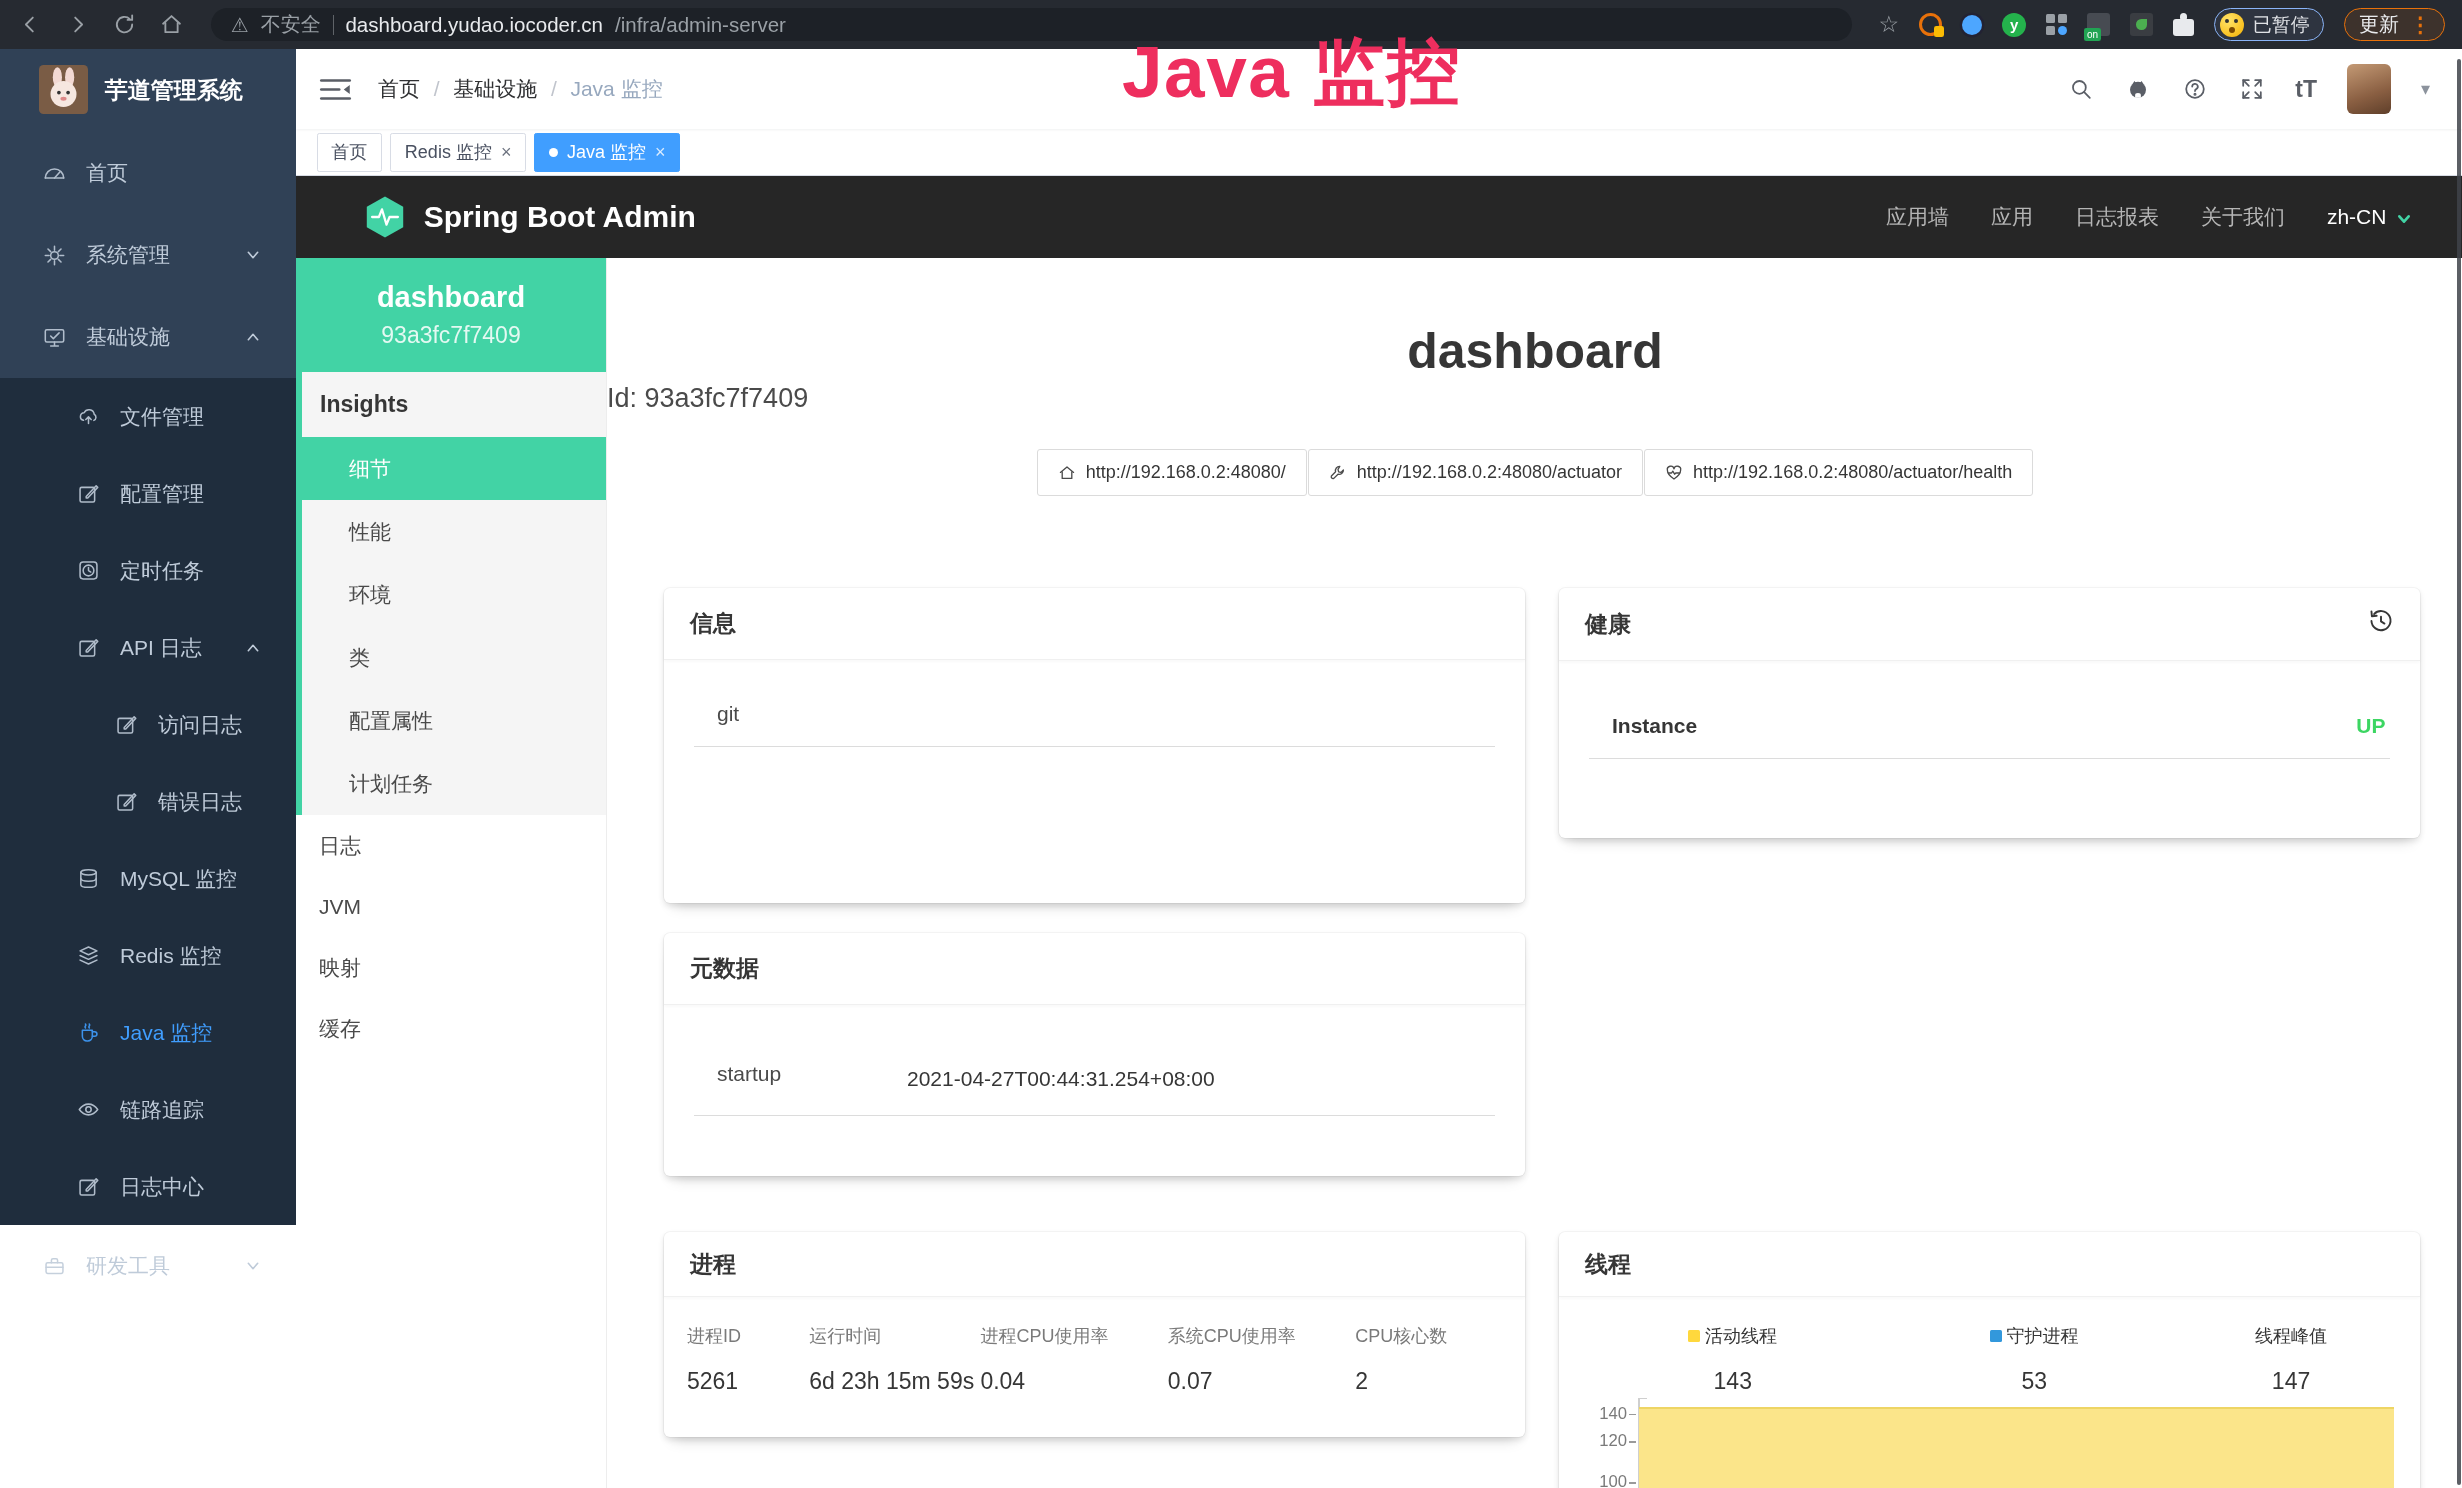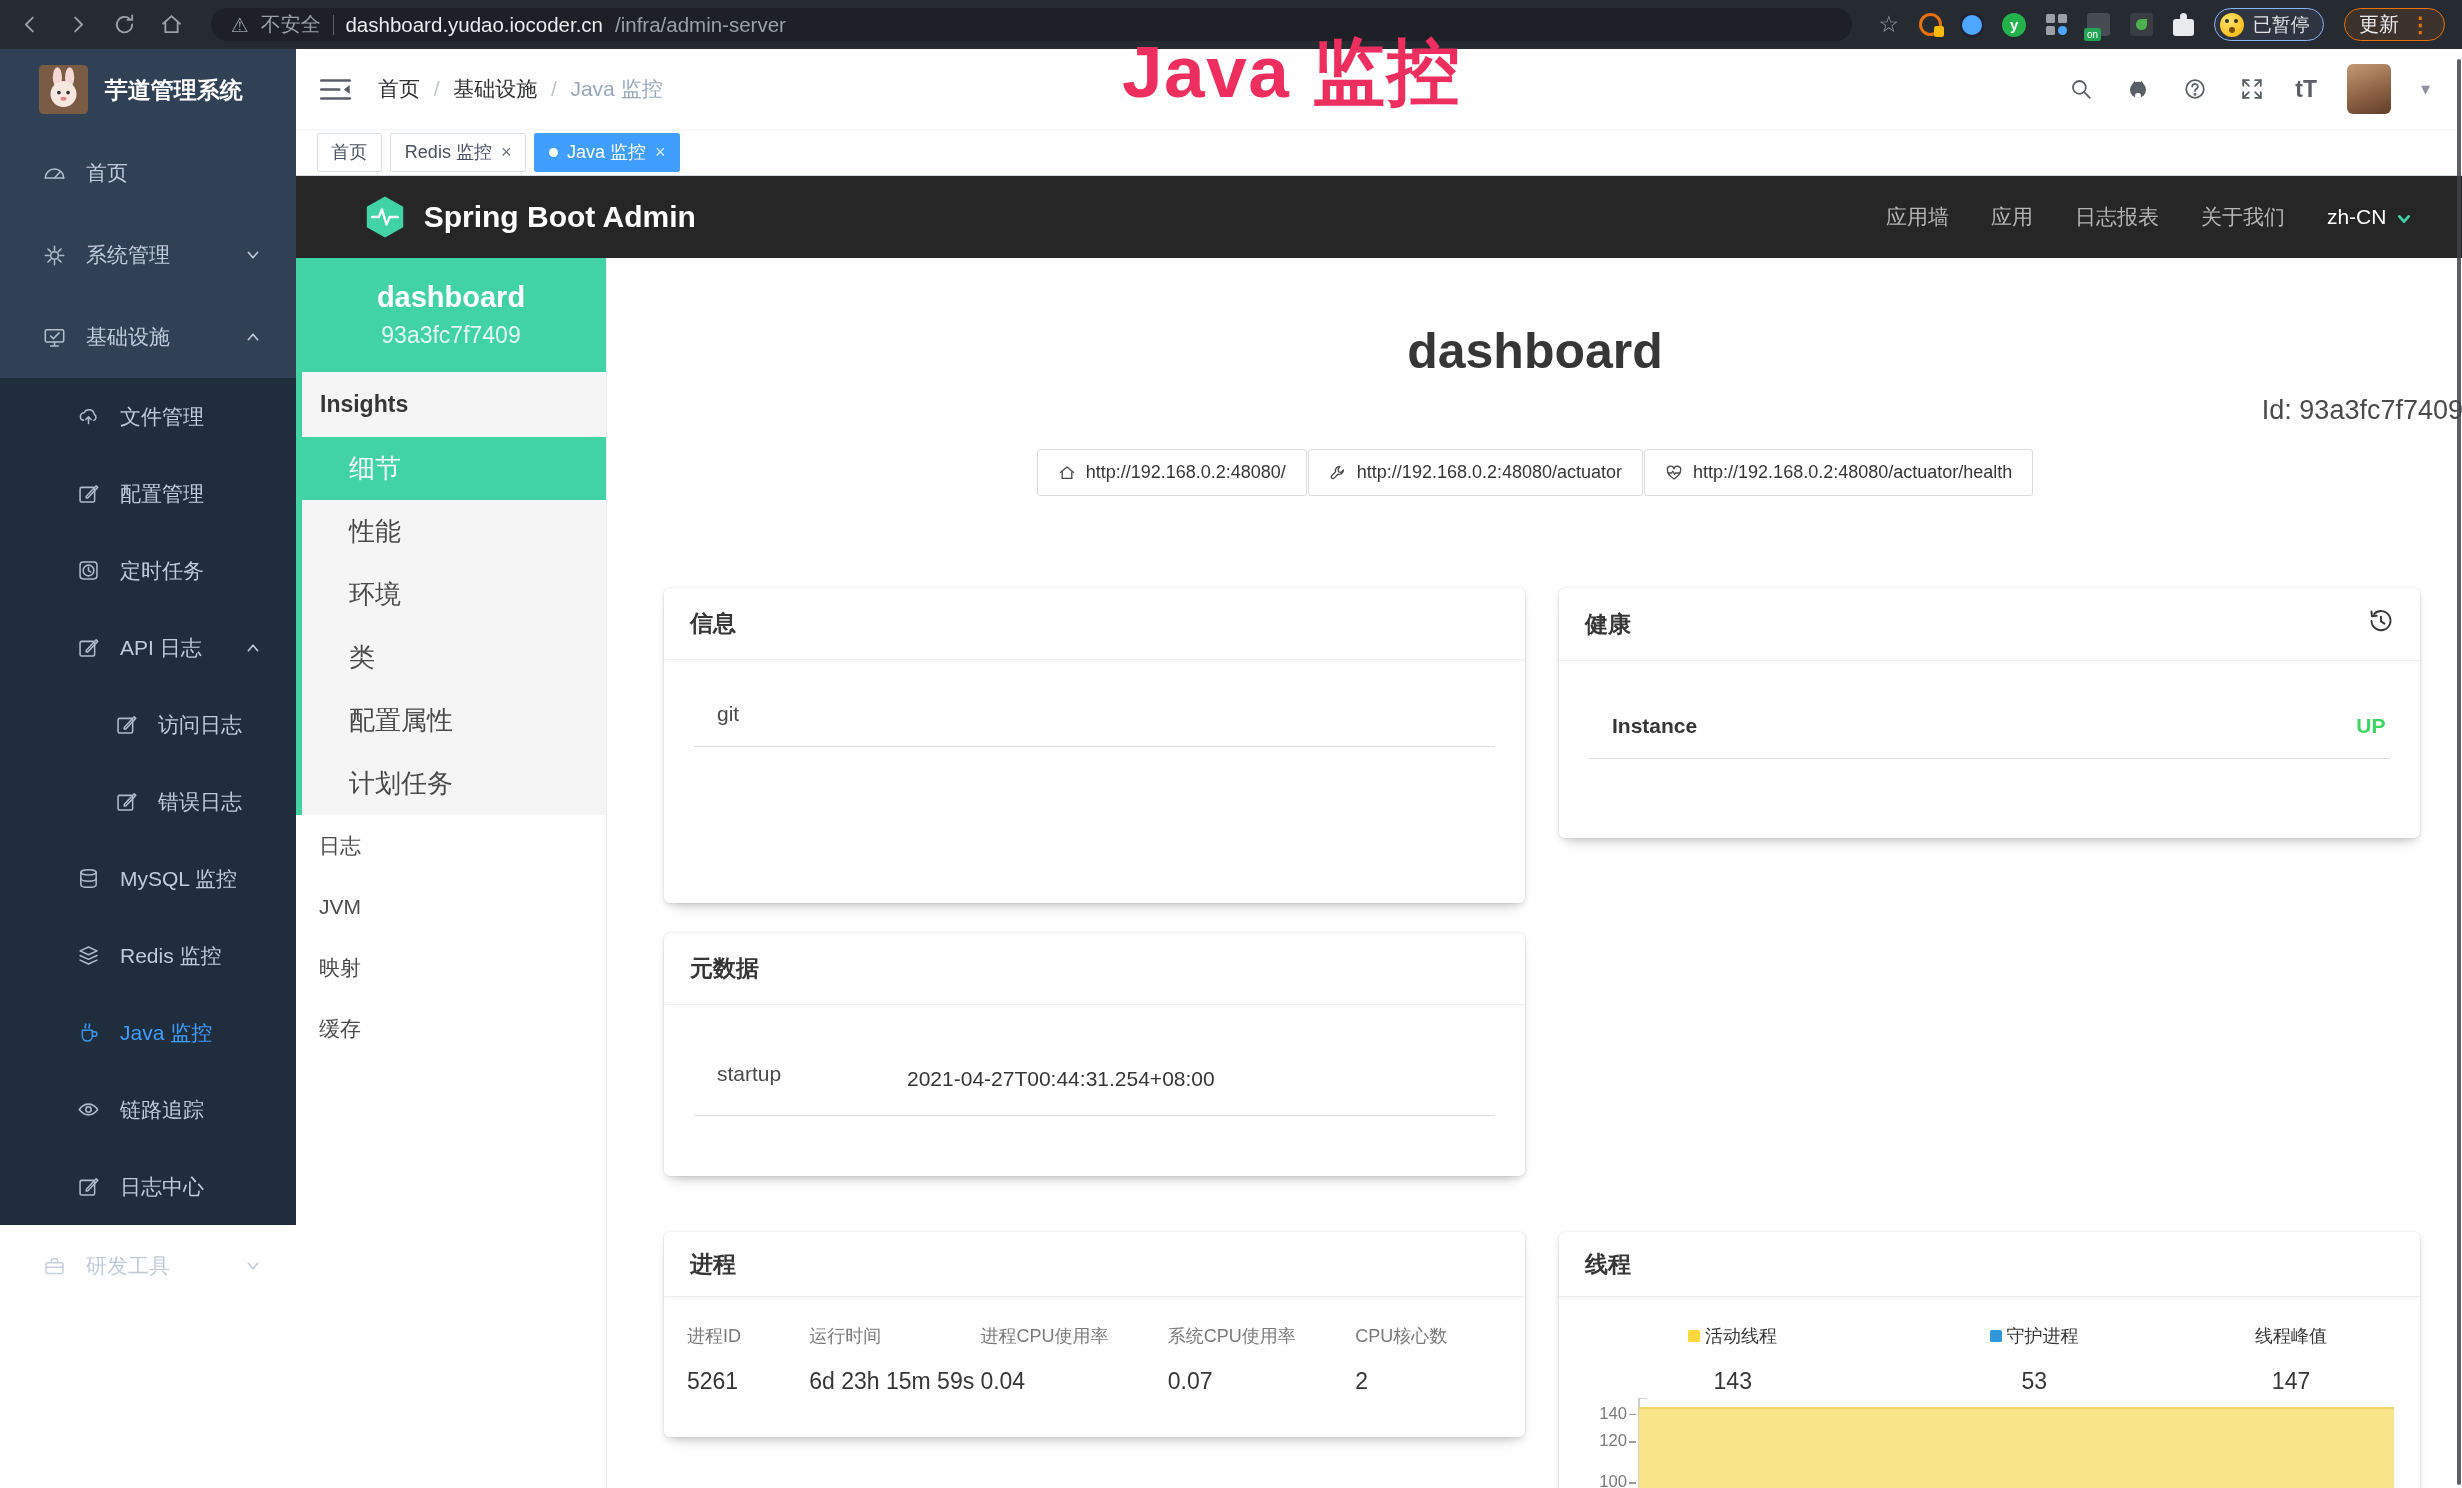--- a/index.html
+++ b/index.html
@@ -85,28 +85,28 @@
   .sba-locale { color:#fff; font-size:21px; display:flex; align-items:flex-end; gap:7.6px; cursor:pointer; }
   .sba-locale svg { width:20px; height:20px; stroke:#42d3a5; fill:none; stroke-width:4; stroke-linecap:round; stroke-linejoin:round; }
 
   
   .sba-sidebar { position:absolute; left:296px; top:258px; width:311px; height:1231px; background:#fff; border-right:0.8px solid #ededed; z-index:2; }
   .sba-green { height:114px; background:#42d3a5; color:#fff; display:flex; flex-direction:column; align-items:center; justify-content:center; gap:7.6px; cursor:pointer; }
   .sba-green .iname { font-size:29px; font-weight:bold; }
   .sba-green .iid { font-size:23px; color:rgba(255,255,255,.85); }
   .sba-group { background:#f5f5f5; border-left:6px solid #42d3a5; }
   .group-label { height:65px; display:flex; align-items:center; padding-left:18px; font-size:23px; font-weight:bold; color:#363636; }
-  .g-item { height:63px; display:flex; align-items:center; padding-left:47px; font-size:26px; color:#4a4a4a; cursor:pointer; }
+  .g-item { height:63px; display:flex; align-items:center; padding-left:47px; font-size:21px; color:#4a4a4a; cursor:pointer; }
   .g-item.active { background:#42d3a5; color:#fff; margin-left:-6px; padding-left:53px; }
   .s-item { height:61px; display:flex; align-items:center; padding-left:23px; font-size:21px; color:#4a4a4a; cursor:pointer; }
 
   
   .sba-main { position:absolute; left:607px; top:258px; width:1856px; height:1231px; background:#fff; z-index:1; }
   .main-title { position:absolute; top:64px; width:100%; text-align:center; font-size:50px; font-weight:bold; color:#363636; }
-  .main-id { position:absolute; top:137px; width:100%; text-align:right; font-size:27px; color:#4a4a4a; }
+  .main-id { position:absolute; top:125px; width:100%; text-align:left; font-size:27px; color:#4a4a4a; }
   .links-row { position:absolute; top:191px; width:100%; display:flex; justify-content:center; gap:1px; }
   .link-box { height:47px; border:0.8px solid #dbdbdb; border-radius:3px; display:flex; align-items:center; gap:10px; padding:0 20px; font-size:18px; color:#363636; cursor:pointer; background:#fff; }
   .link-box svg { width:18px; height:18px; stroke:#4a4a4a; fill:none; stroke-width:2.2; stroke-linecap:round; stroke-linejoin:round; }
 
   .card { position:absolute; background:#fff; border-radius:6px; box-shadow:0 0 0 0.8px rgba(10,10,10,.05), 0 3px 6px rgba(10,10,10,.1), 0 10.6px 13.7px -9px rgba(10,10,10,.18); }
   .card-header { display:flex; align-items:center; justify-content:space-between; padding:20px 26px; font-size:23px; font-weight:bold; color:#363636; border-bottom:1.5px solid #f0f0f0; box-shadow:0 2.3px 3px rgba(0,0,0,.03); }
   .card-body { padding:42px 30px 23px; font-size:21px; color:#363636; }
   .kv { display:flex; align-items:flex-start; padding:0 0 20px 23px; border-bottom:0.8px solid #dcdcdc; }
   .kv-label { flex:none; color:#4a4a4a; }
   .kv-value { flex:1; line-height:33px; }

